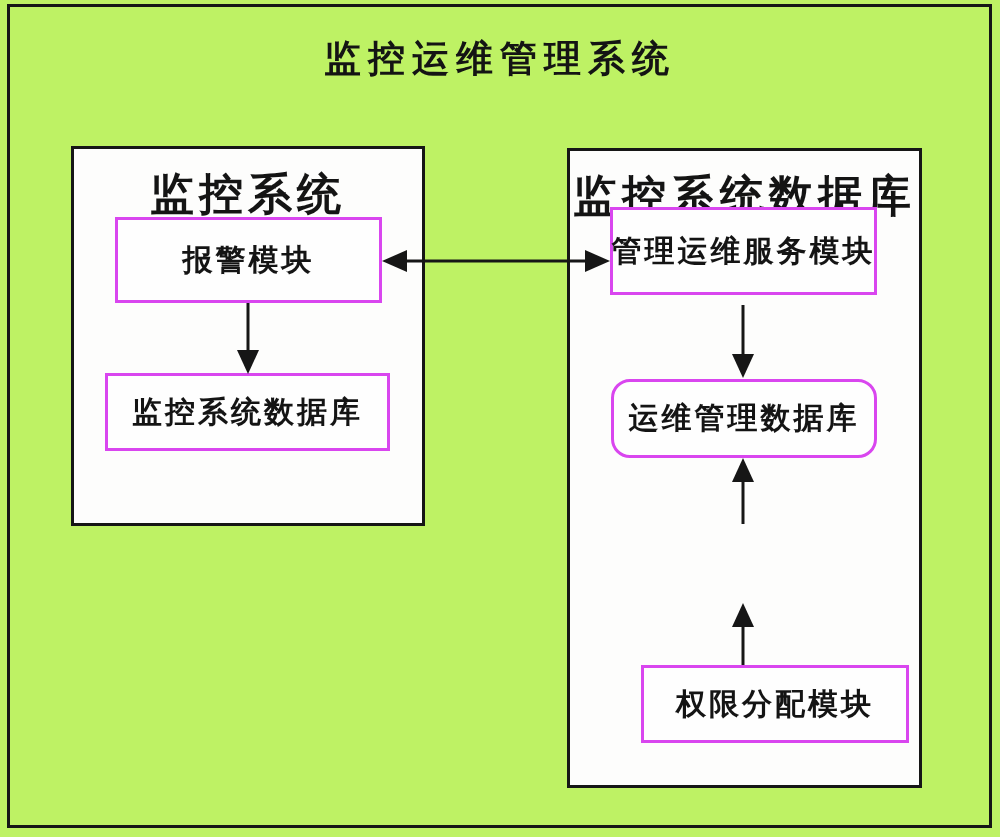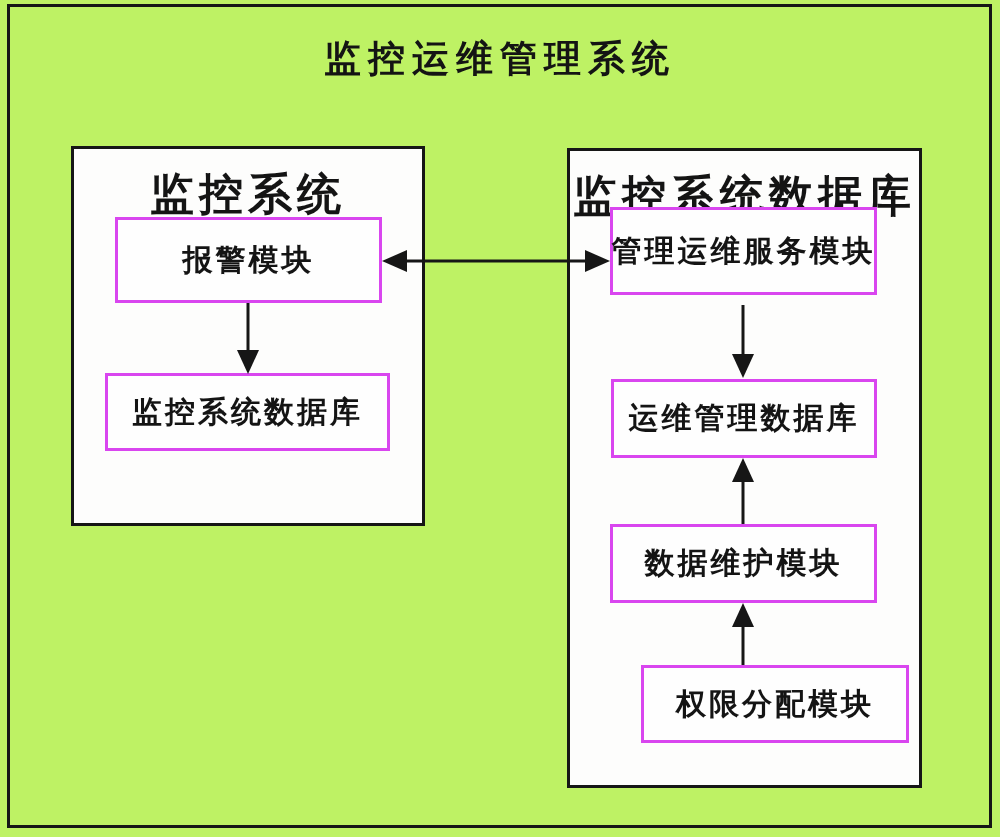--- a/index.html
+++ b/index.html
@@ -76,21 +76,21 @@
     justify-content: center;
     font-size: 30px;
     font-weight: bold;
     letter-spacing: 3px;
     white-space: nowrap;
     text-align: center;
   }
   .box-alarm      { left: 115px; top: 217px; width: 267px; height: 86px; }
   .box-mon-db     { left: 105px; top: 373px; width: 285px; height: 78px; }
   .box-ops-svc    { left: 610px; top: 207px; width: 267px; height: 88px; }
-  .box-ops-db     { left: 611px; top: 379px; width: 266px; height: 79px; }
+  .box-ops-db     { left: 611px; top: 379px; width: 266px; height: 79px; border-radius: 19px; }
   .box-data-maint { left: 610px; top: 524px; width: 267px; height: 79px; }
   .box-perm       { left: 609px; top: 665px; width: 268px; height: 78px; margin-left: 32px; }
   .arrow-layer {
     position: absolute;
     left: 0;
     top: 0;
     width: 1000px;
     height: 837px;
     pointer-events: none;
   }
@@ -123,23 +123,20 @@
   </div>
 
   <div class="modbox box-ops-svc">
     <span>管理运维服务模块</span>
   </div>
 
   <div class="modbox box-ops-db">
     <span>运维管理数据库</span>
   </div>
 
-  <div class="modbox box-data-maint">
-    <span>数据维护模块</span>
-  </div>
 
   <div class="modbox box-perm">
     <span>权限分配模块</span>
   </div>
 
   <svg class="arrow-layer" viewBox="0 0 1000 837" xmlns="http://www.w3.org/2000/svg">
 
     <g>
       <line x1="248" y1="303" x2="248" y2="352"></line>
       <polygon points="248,374 237,350 259,350"></polygon>

